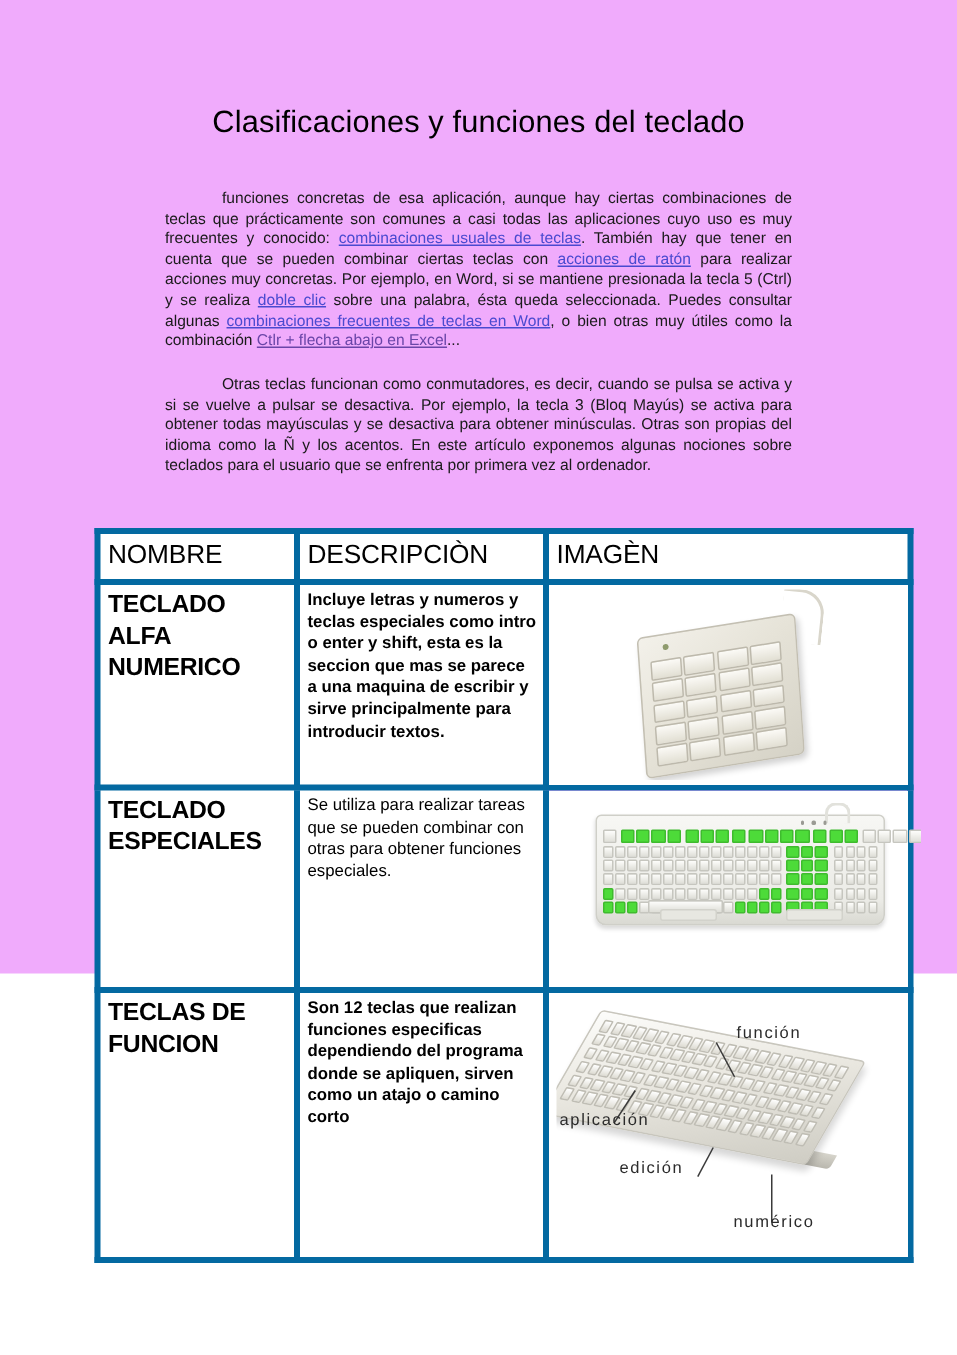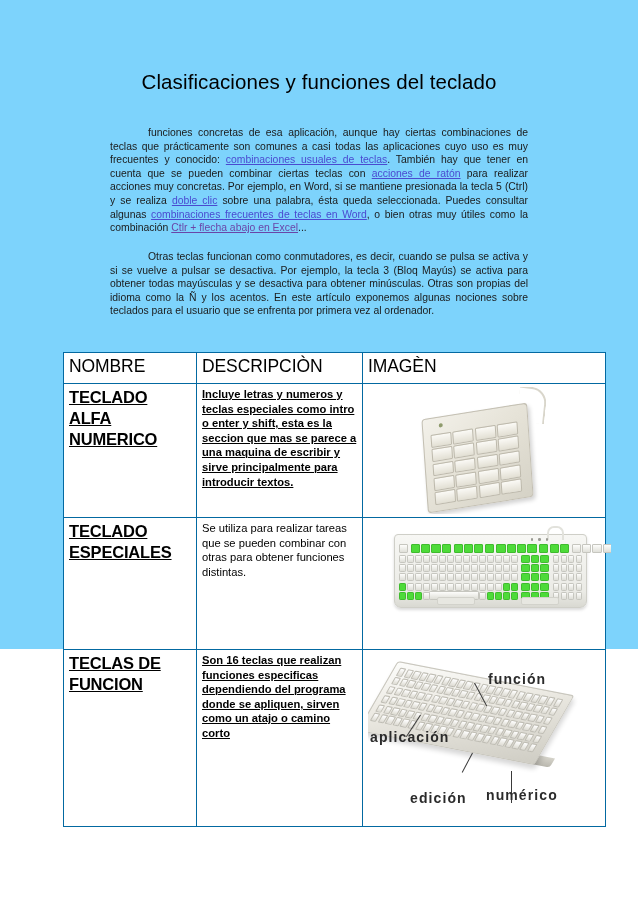--- a/index.html
+++ b/index.html
@@ -13,21 +13,21 @@
     position: relative;
     font-family: "Liberation Sans", sans-serif;
     color: #000000;
     overflow: hidden;
   }
   .page {
     position: absolute;
     left: 0; top: 0;
     width: 638px;
     height: 649px;
-    background: #7dd3fc;
+    background: #f0abfc;
   }
 
   
   .doc-title {
     position: absolute;
     left: 0;
     top: 70px;
     width: 638px;
     text-align: center;
     font-size: 20.5px;
@@ -57,21 +57,21 @@
   
   .keyboard-table {
     position: absolute;
     left: 63px;
     top: 352px;
     width: 542px;
     border-collapse: collapse;
     table-layout: fixed;
   }
   .keyboard-table td, .keyboard-table th {
-    border: 1px solid #0369a1;
+    border: 4px solid #0369a1;
     vertical-align: top;
     padding: 3px 4px 3px 5px;
     background: #ffffff;
   }
   col.c-nombre { width: 133px; }
   col.c-desc   { width: 166px; }
   col.c-img    { width: 243px; }
 
   .th-cell {
     font-size: 17.5px;
@@ -83,28 +83,27 @@
     white-space: nowrap;
     letter-spacing: -0.1px;
   }
 
   .name-cell {
     font-size: 16.5px;
     font-weight: bold;
     line-height: 21px;
     letter-spacing: -0.2px;
     padding-top: 4px;
-    text-decoration: underline;
   }
   .desc-cell {
     font-size: 11.2px;
     line-height: 14.6px;
     padding-top: 4px;
   }
-  .desc-cell.bold { font-weight: bold; text-decoration: underline; }
+  .desc-cell.bold { font-weight: bold; }
   .img-cell {
     padding: 0;
     position: relative;
   }
   .row-1 td { height: 127px; }
   .row-2 td { height: 125px; }
   .row-3 td { height: 170px; }
 
   
   .keypad-wrap {
@@ -319,34 +318,34 @@
   .kbann-edge {
     position: absolute;
     left: 8px; top: 88px;
     width: 178px; height: 10px;
     background: linear-gradient(180deg,#d6d4cb,#b9b7ae);
     transform: rotate(11deg) skewX(-19deg);
     border-radius: 0 0 3px 3px;
   }
   .ann-label {
     position: absolute;
-    font-size: 14px;
-    font-weight: bold;
+    font-size: 11px;
+    font-weight: normal;
     letter-spacing: 1.1px;
     color: #2b2b2b;
     white-space: nowrap;
   }
   .ann-line {
     position: absolute;
     background: #3a3a3a;
   }
   #ann-funcion   { left: 120px; top: 18px; }
   #ann-alfab     { left: 2px;   top: 76px; }
-  #ann-edicion   { left: 42px;  top: 137px; }
-  #ann-numerico  { left: 118px; top: 134px; }
+  #ann-edicion   { left: 42px;  top: 108px; }
+  #ann-numerico  { left: 118px; top: 144px; }
 
   #line-funcion {
     left: 106px; top: 30px; width: 1px; height: 26px;
     transform: rotate(-28deg); transform-origin: top center;
   }
   #line-alfab {
     left: 52px; top: 62px; width: 1px; height: 26px;
     transform: rotate(33deg); transform-origin: top center;
   }
   #line-edicion {
@@ -417,21 +416,21 @@
                   <i></i>
                   <i></i>
               </div>
             </div>
           </div>
         </td>
       </tr>
 
       <tr class="row-2">
         <td class="name-cell">TECLADO ESPECIALES</td>
-        <td class="desc-cell">Se utiliza para realizar tareas que se pueden combinar con otras para obtener funciones distintas.</td>
+        <td class="desc-cell">Se utiliza para realizar tareas que se pueden combinar con otras para obtener funciones especiales.</td>
         <td class="img-cell">
           <div class="kbgreen-wrap">
             <div class="kbgreen">
               <div class="kb-cable2"></div>
               <div class="kb-leds">
                   <i></i>
                   <i></i>
                   <i></i>
                 </div>
               <div class="kb-fnrow">
@@ -587,21 +586,21 @@
               </div>
               <div class="kb-foot l"></div>
               <div class="kb-foot r"></div>
             </div>
           </div>
         </td>
       </tr>
 
       <tr class="row-3">
         <td class="name-cell">TECLAS DE FUNCION</td>
-        <td class="desc-cell bold">Son 16 teclas que realizan funciones especificas dependiendo del programa donde se apliquen, sirven como un atajo o camino corto</td>
+        <td class="desc-cell bold">Son 12 teclas que realizan funciones especificas dependiendo del programa donde se apliquen, sirven como un atajo o camino corto</td>
         <td class="img-cell">
           <div class="kbann-wrap">
             <div class="kbann-edge"></div>
             <div class="kbann-board">
               <div class="kbann-keys">
                 <i></i>
                   <i></i>
                   <i></i>
                   <i></i>
                   <i></i>

